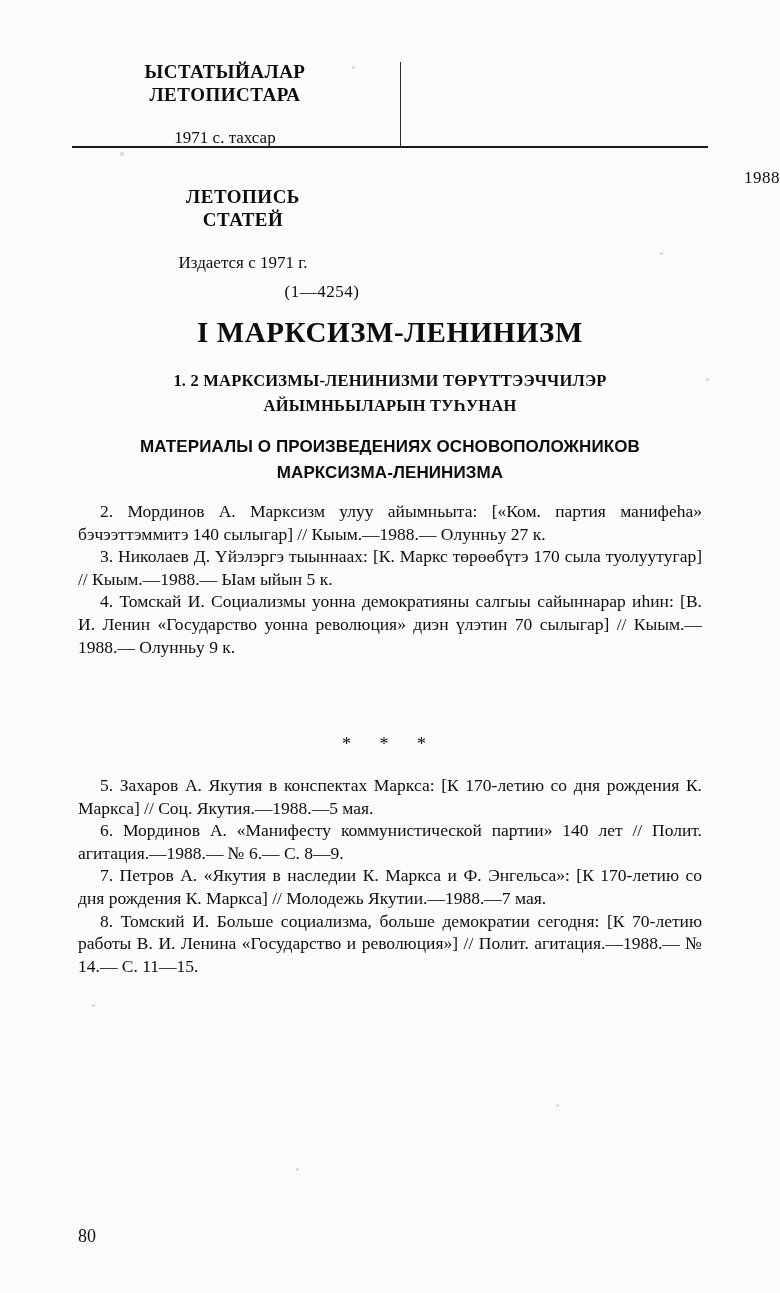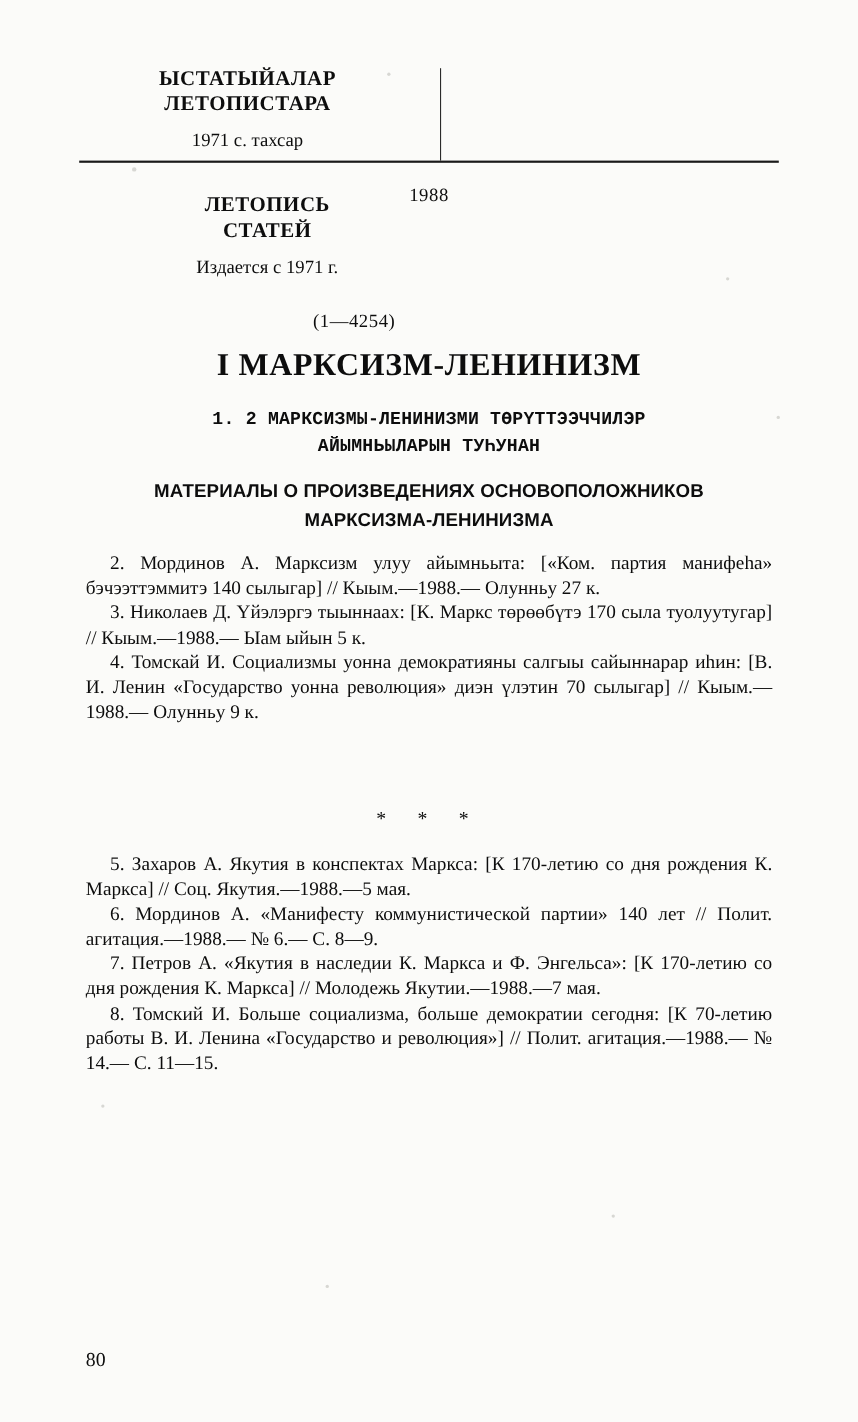--- a/index.html
+++ b/index.html
@@ -57,37 +57,37 @@
     font-family: "Liberation Serif", serif;
     font-weight: bold;
     font-size: 19px;
     letter-spacing: 0.5px;
     line-height: 23px;
   }
   .mast-sub {
     font-family: "Liberation Serif", serif;
     font-size: 17px;
     line-height: 23px;
-    margin-top: 10px;
+    margin-top: 20px;
   }
   .rule {
     position: absolute;
     left: 72px;
     top: 146px;
     width: 636px;
     height: 2px;
     background: #1a1a1a;
   }
 
   .year {
     position: absolute;
     left: 0;
     top: 168px;
     width: 780px;
-    text-align: center;
+    text-align: right;
     font-size: 17px;
     letter-spacing: 0.5px;
   }
 
   .code {
     position: absolute;
     left: 0;
     top: 282px;
     width: 644px;
     text-align: center;
@@ -105,21 +105,21 @@
     font-size: 29px;
     font-weight: bold;
     letter-spacing: 0.6px;
   }
   .h2 {
     position: absolute;
     left: 90px;
     top: 368px;
     width: 600px;
     text-align: center;
-    font-family: Liberation Mono, monospace;
+    font-family: Liberation Serif, serif;
     font-size: 16.5px;
     font-weight: bold;
     line-height: 25px;
     letter-spacing: 0.2px;
   }
   .h3 {
     position: absolute;
     left: 70px;
     top: 434px;
     width: 640px;

